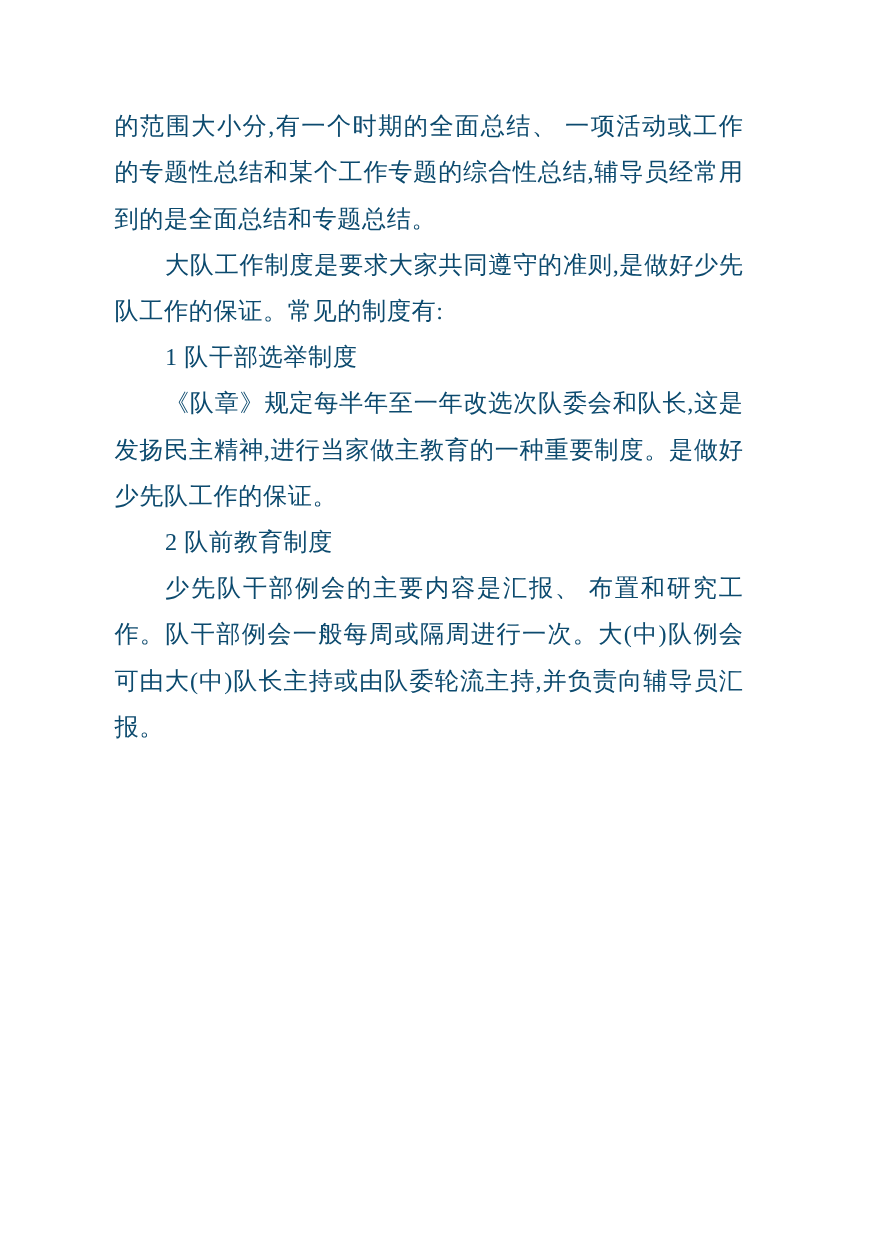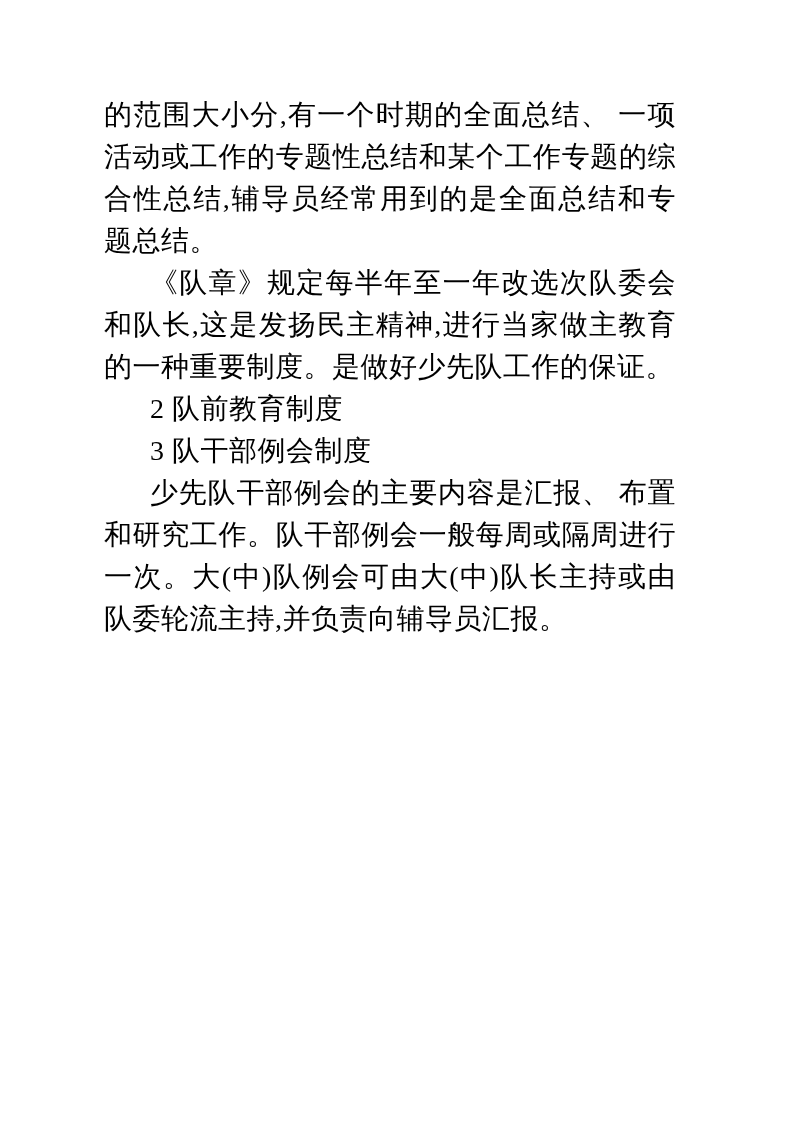--- a/index.html
+++ b/index.html
@@ -13,22 +13,22 @@
     height: 1122px;
     background: #ffffff;
     overflow: hidden;
     font-family: "Liberation Serif", "DejaVu Serif", serif;
   }
   .content {
     position: absolute;
     left: 104px;
     top: 94px;
     width: 572px;
-    color: #000000;
-    font-size: 28px;
+    color: #0c4a6e;
+    font-size: 22px;
     line-height: 42px;
     letter-spacing: 0.5px;
     text-align: justify;
     word-break: break-all;
   }
   .para {
     margin: 0;
     padding: 0;
     font-weight: 400;
   }
@@ -38,18 +38,19 @@
   .heading {
     font-weight: 400;
   }
 </style>
 </head>
 <body>
 
 <div class="page">
   <div class="content">
     <p class="para">的范围大小分,有一个时期的全面总结、 一项活动或工作的专题性总结和某个工作专题的综合性总结,辅导员经常用到的是全面总结和专题总结。</p>
+    <p class="para indent">大队工作制度是要求大家共同遵守的准则,是做好少先队工作的保证。常见的制度有:</p>
+    <p class="para indent heading">1 队干部选举制度</p>
     <p class="para indent">《队章》规定每半年至一年改选次队委会和队长,这是发扬民主精神,进行当家做主教育的一种重要制度。是做好少先队工作的保证。</p>
     <p class="para indent heading">2 队前教育制度</p>
-    <p class="para indent heading">3 队干部例会制度</p>
     <p class="para indent">少先队干部例会的主要内容是汇报、 布置和研究工作。队干部例会一般每周或隔周进行一次。大(中)队例会可由大(中)队长主持或由队委轮流主持,并负责向辅导员汇报。</p>
   </div>
 </div>
 
 </body></html>

